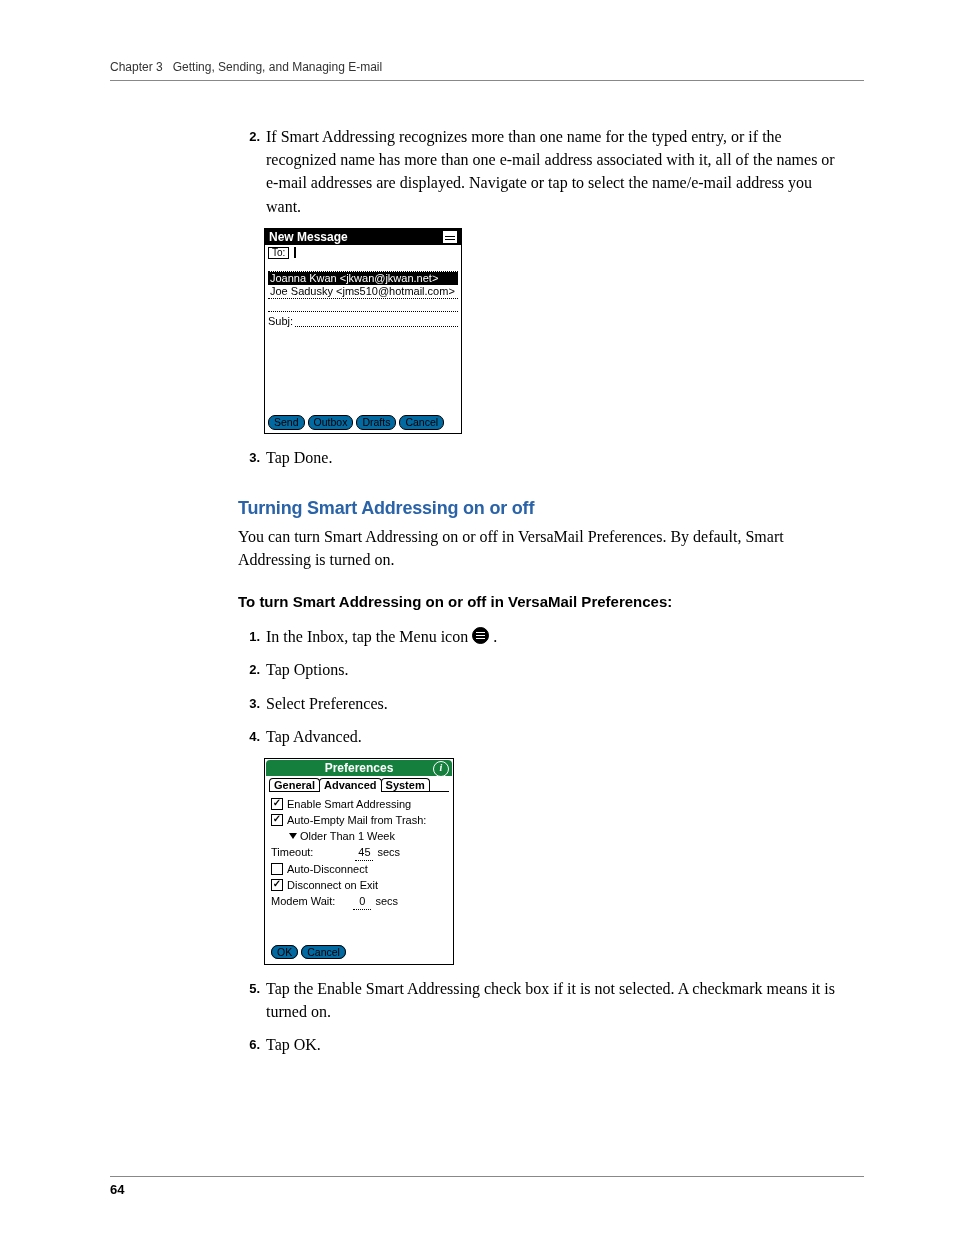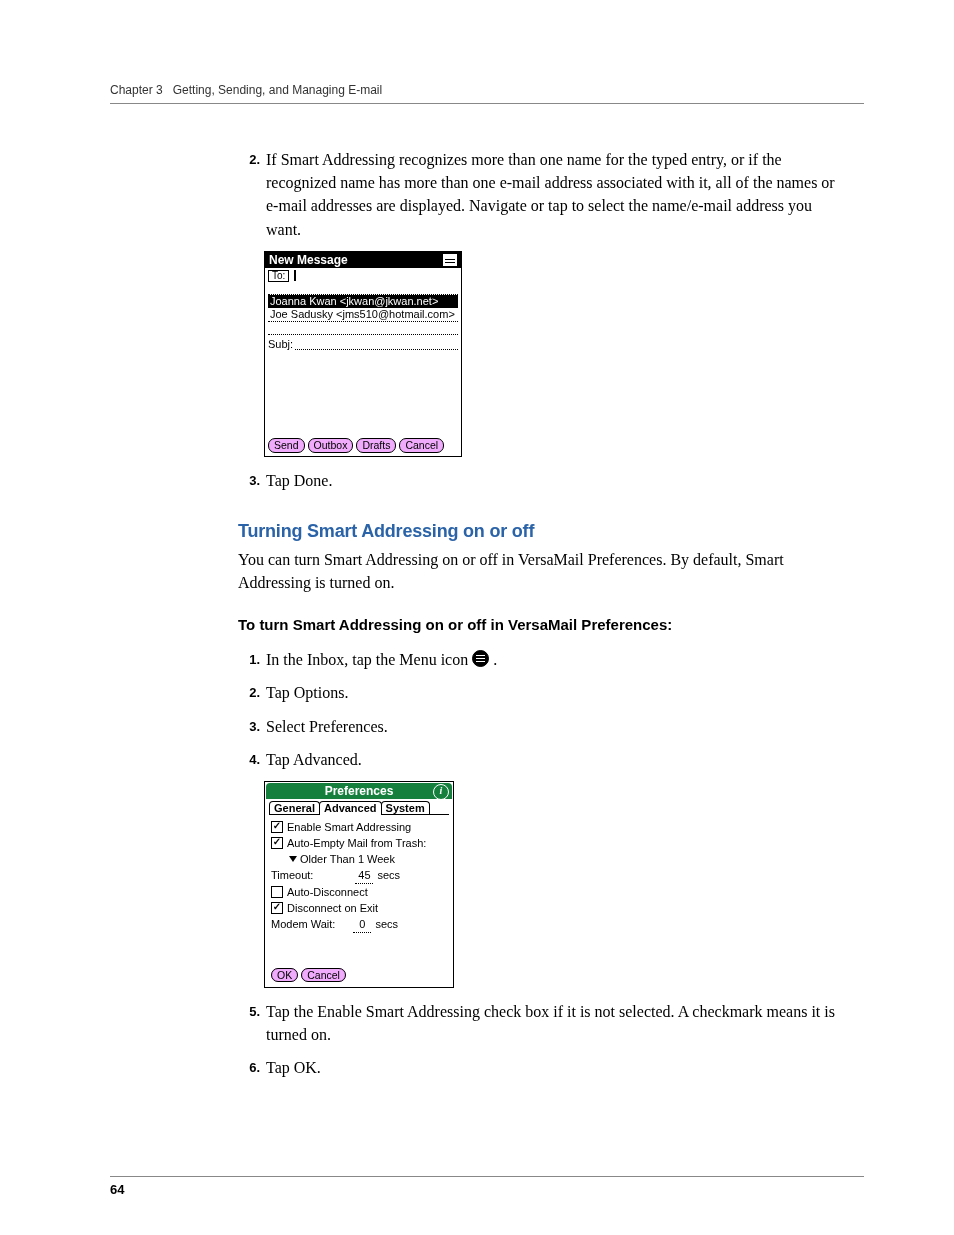--- a/index.html
+++ b/index.html
@@ -4,21 +4,21 @@
 <style>
   body {
     margin: 0;
     padding: 0;
     font-family: "Palatino Linotype", "Book Antiqua", Palatino, Georgia, serif;
     color: #000;
     background: #fff;
     width: 954px;
   }
   .page {
-    padding: 83px 90px 40px 110px;
+    padding: 60px 90px 40px 110px;
     box-sizing: border-box;
     min-height: 1235px;
     position: relative;
   }
   .running-head {
     font-family: Arial, Helvetica, sans-serif;
     font-size: 12px;
     color: #333;
     border-bottom: 1px solid #888;
     padding-bottom: 6px;
@@ -117,21 +117,21 @@
   .palm1-subj-lbl { font-size:11px; }
   .palm1-subj-line { flex:1; border-bottom:1px dotted #000; height:11px; margin-left:2px;}
   .palm1-textarea { height: 82px; }
   .palm-btnrow { padding: 2px 3px 3px 3px; display:flex; gap:3px; }
   .palm-btn {
     border:1px solid #000;
     border-radius:7px;
     padding: 0 5px;
     font-size: 10.5px;
     line-height: 13px;
-    background:#f0abfc;
+    background:#0369a1;
   }
 
   
   .palm2 { width: 190px; padding: 1px; }
   .palm2-title {
     background:#15803d;color:#fff;text-align:center;font-weight:bold;
     font-size:12px;padding:2px 0;position:relative;border-radius:4px 4px 0 0;
   }
   .palm2-info {
     position:absolute;right:3px;top:1px;width:14px;height:14px;

